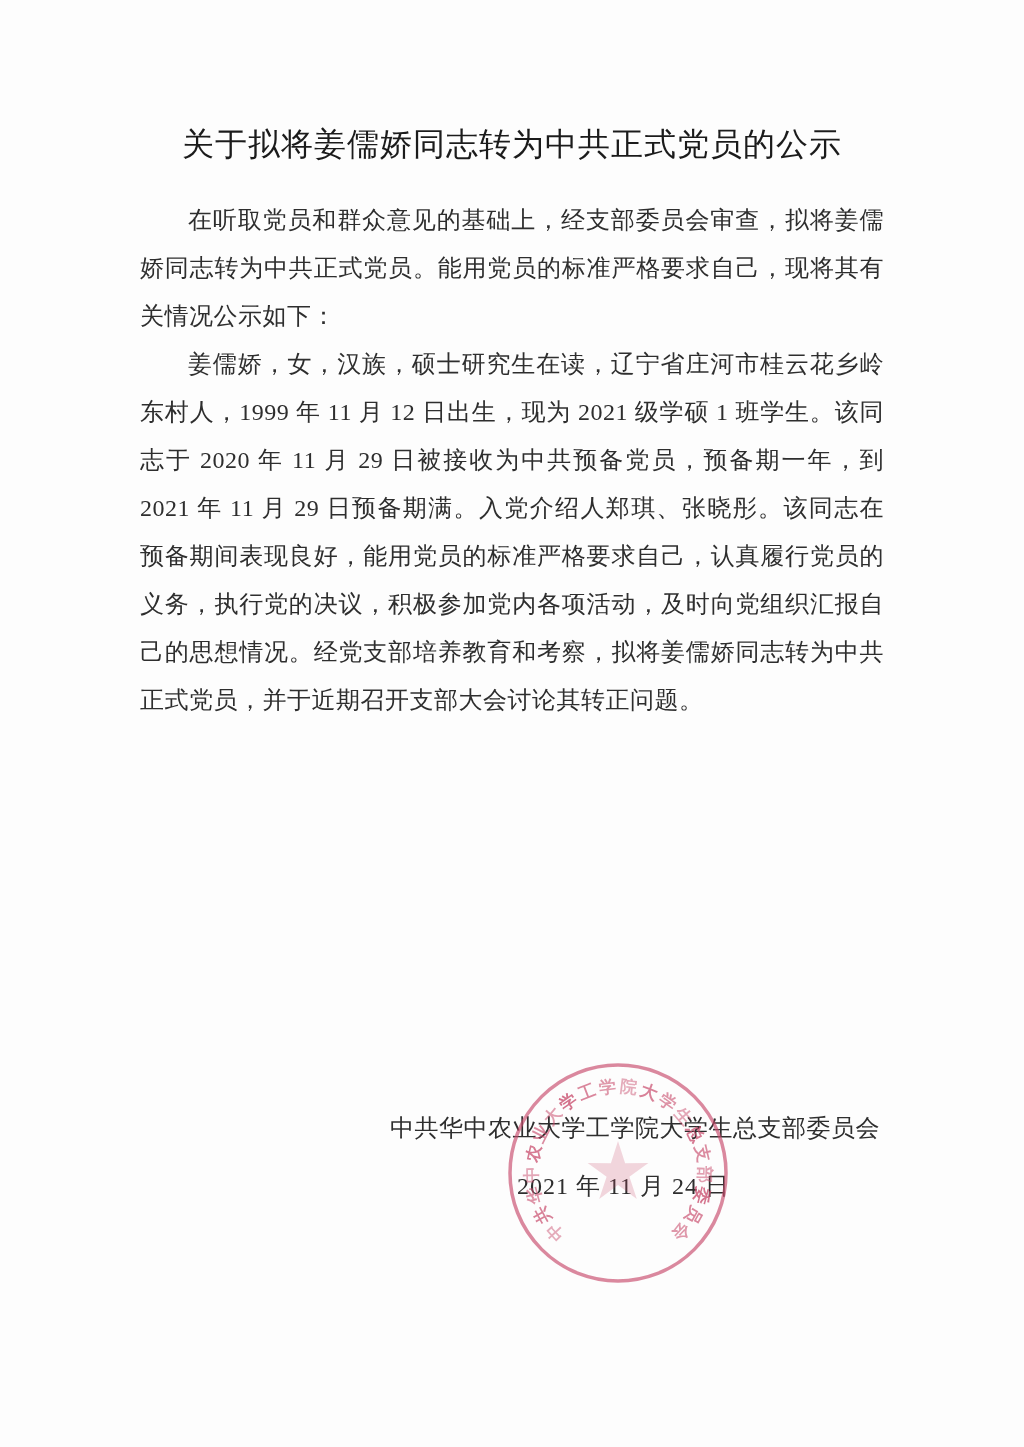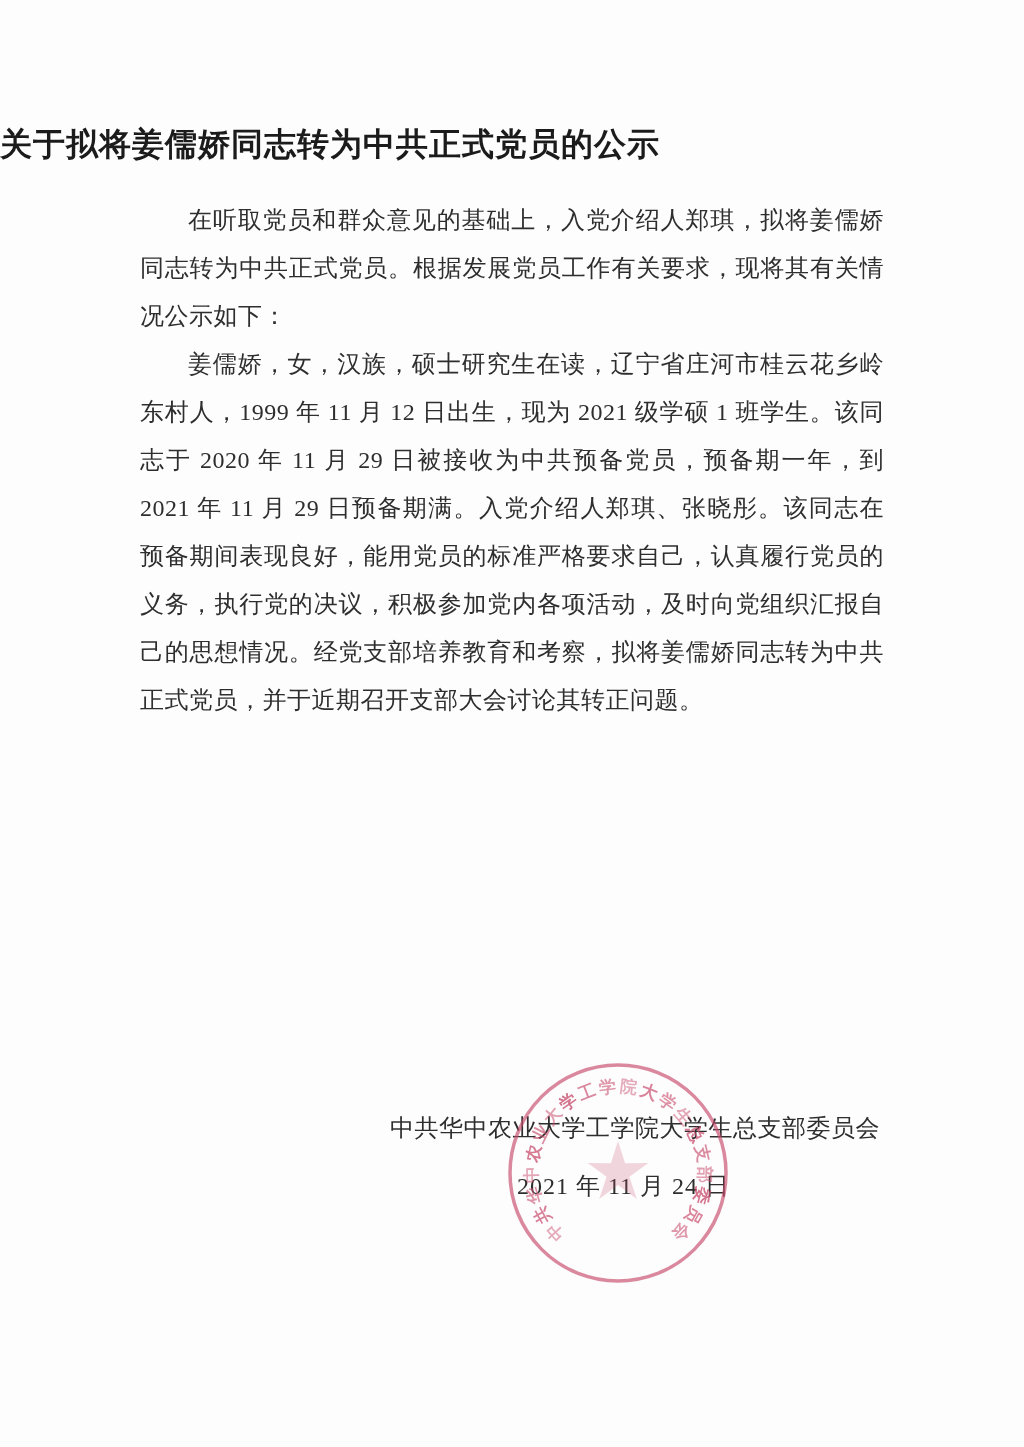--- a/index.html
+++ b/index.html
@@ -10,24 +10,24 @@
     margin:0 auto;
     background:var(--paper,#fdfdfd);
     font-family:"Liberation Serif","DejaVu Serif",serif;
     color:var(--ink,#2e2e2e);
     overflow:hidden;
     box-shadow:0 0 6px rgba(0,0,0,.15);
   }
   .title {
     margin:0;
     padding-top:122px;
-    text-align:left;
+    text-align:center;
     font-size:32px;
     line-height:44px;
-    font-weight:bold;
+    font-weight:normal;
     color:#1b1b1b;
     letter-spacing:1px;
   }
   .body-block {
     position:absolute;
     left:140px; top:196px;
     width:744px;
   }
   .para, .contact-line {
     margin:0;
@@ -67,21 +67,21 @@
 </style>
 </head>
 <body>
 
 <div class="page">
 
   <h1 class="title">关于拟将姜儒娇同志转为中共正式党员的公示</h1>
 
   <div class="body-block" id="body-block">
 
-  <p class="para">在听取党员和群众意见的基础上，入党介绍人郑琪，拟将姜儒娇同志转为中共正式党员。根据发展党员工作有关要求，现将其有关情况公示如下：</p>
+  <p class="para">在听取党员和群众意见的基础上，经支部委员会审查，拟将姜儒娇同志转为中共正式党员。能用党员的标准严格要求自己，现将其有关情况公示如下：</p>
       <p class="para">姜儒娇，女，汉族，硕士研究生在读，辽宁省庄河市桂云花乡岭东村人，1999 年 11 月 12 日出生，现为 2021 级学硕 1 班学生。该同志于 2020 年 11 月 29 日被接收为中共预备党员，预备期一年，到 2021 年 11 月 29 日预备期满。入党介绍人郑琪、张晓彤。该同志在预备期间表现良好，能用党员的标准严格要求自己，认真履行党员的义务，执行党的决议，积极参加党内各项活动，及时向党组织汇报自己的思想情况。经党支部培养教育和考察，拟将姜儒娇同志转为中共正式党员，并于近期召开支部大会讨论其转正问题。</p>
     </div>
 
   <div class="sig-block">
     <div class="sig-org">中共华中农业大学工学院大学生总支部委员会</div>
     <div class="sig-date">2021 年 11 月 24 日</div>
   </div>
 
   <svg class="stamp-svg" id="stamp-svg" viewBox="0 0 230 230">
     <circle id="stamp-ring" cx="115" cy="115" r="108" fill="none" stroke-width="3.5" stroke="#c84a6b" opacity="0.65"></circle>

